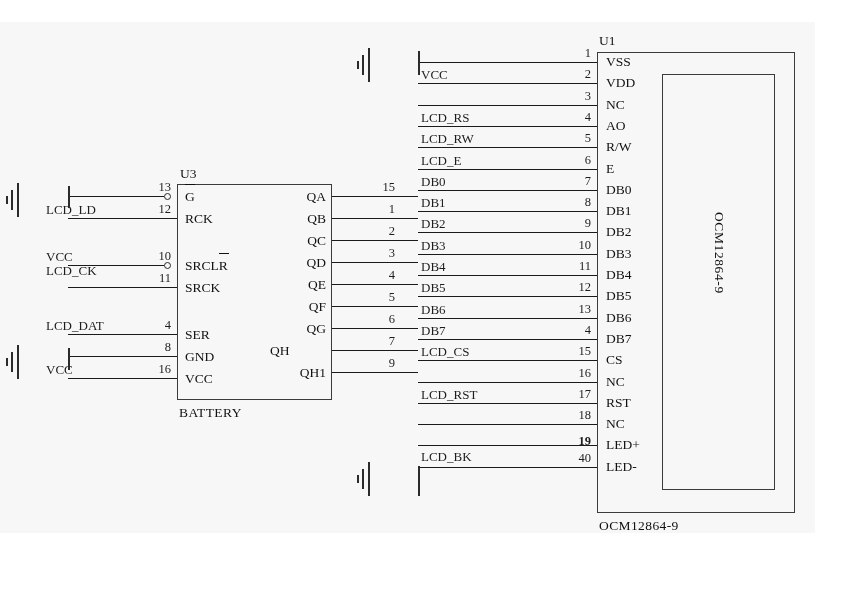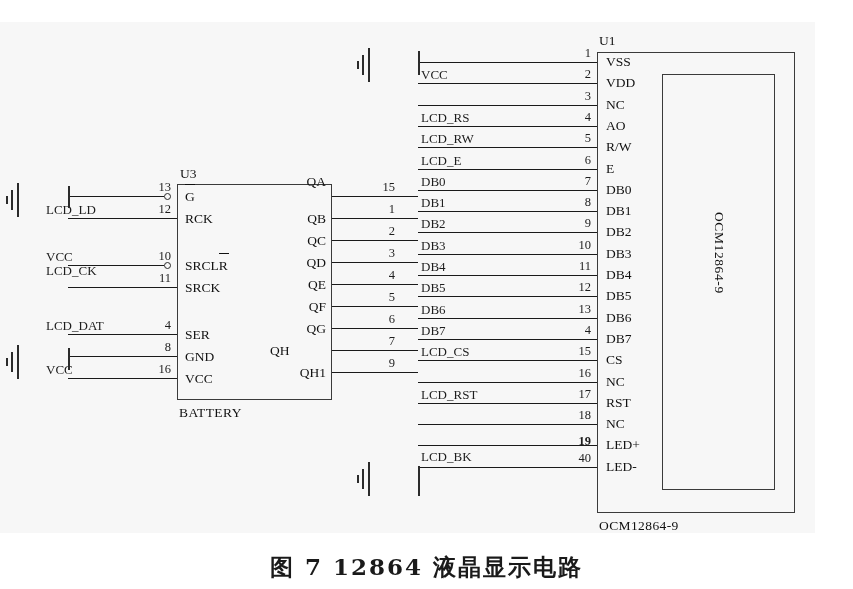--- a/index.html
+++ b/index.html
@@ -247,21 +247,21 @@
         <i class="b3"></i>
       </div>
       <div class="wire" style="left: 68px; top: 186px; height: 22px; width: 1.6px; background: rgb(43, 43, 43);"></div>
       <div class="gnd" style="left: 6px; top: 345px;">
         <i class="b1"></i>
         <i class="b2"></i>
         <i class="b3"></i>
       </div>
       <div class="wire" style="left: 68px; top: 348px; height: 22px; width: 1.6px; background: rgb(43, 43, 43);"></div>
       <div class="wire" style="left: 332px; top: 196px; width: 63px; height: 1.3px; background: rgb(26, 26, 26);"></div>
-      <div class="pin-name" style="left: 270px; top: 175px; width: 56px; text-align: right;">QA</div>
+      <div class="pin-name" style="left: 270px; top: 190px; width: 56px; text-align: right;">QA</div>
       <div class="pin-num" style="left: 335px; top: 181px; width: 60px;">15</div>
       <div class="wire" style="left: 332px; top: 218px; width: 63px; height: 1.3px; background: rgb(26, 26, 26);"></div>
       <div class="pin-name" style="left: 270px; top: 212px; width: 56px; text-align: right;">QB</div>
       <div class="pin-num" style="left: 335px; top: 203px; width: 60px;">1</div>
       <div class="wire" style="left: 332px; top: 240px; width: 63px; height: 1.3px; background: rgb(26, 26, 26);"></div>
       <div class="pin-name" style="left: 270px; top: 234px; width: 56px; text-align: right;">QC</div>
       <div class="pin-num" style="left: 335px; top: 225px; width: 60px;">2</div>
       <div class="wire" style="left: 332px; top: 262px; width: 63px; height: 1.3px; background: rgb(26, 26, 26);"></div>
       <div class="pin-name" style="left: 270px; top: 256px; width: 56px; text-align: right;">QD</div>
       <div class="pin-num" style="left: 335px; top: 247px; width: 60px;">3</div>
@@ -376,16 +376,15 @@
       <div class="wire" style="left: 395px; top: 218px; width: 23px; height: 1.3px; background: rgb(26, 26, 26);"></div>
       <div class="wire" style="left: 395px; top: 240px; width: 23px; height: 1.3px; background: rgb(26, 26, 26);"></div>
       <div class="wire" style="left: 395px; top: 262px; width: 23px; height: 1.3px; background: rgb(26, 26, 26);"></div>
       <div class="wire" style="left: 395px; top: 284px; width: 23px; height: 1.3px; background: rgb(26, 26, 26);"></div>
       <div class="wire" style="left: 395px; top: 306px; width: 23px; height: 1.3px; background: rgb(26, 26, 26);"></div>
       <div class="wire" style="left: 395px; top: 328px; width: 23px; height: 1.3px; background: rgb(26, 26, 26);"></div>
       <div class="wire" style="left: 395px; top: 350px; width: 23px; height: 1.3px; background: rgb(26, 26, 26);"></div>
       <div class="wire" style="left: 395px; top: 372px; width: 23px; height: 1.3px; background: rgb(26, 26, 26);"></div>
     </div>
 
-  <div class="caption">图 7  12864 液晶显示电路</div>
 
 
 </div>
 
 </body></html>

